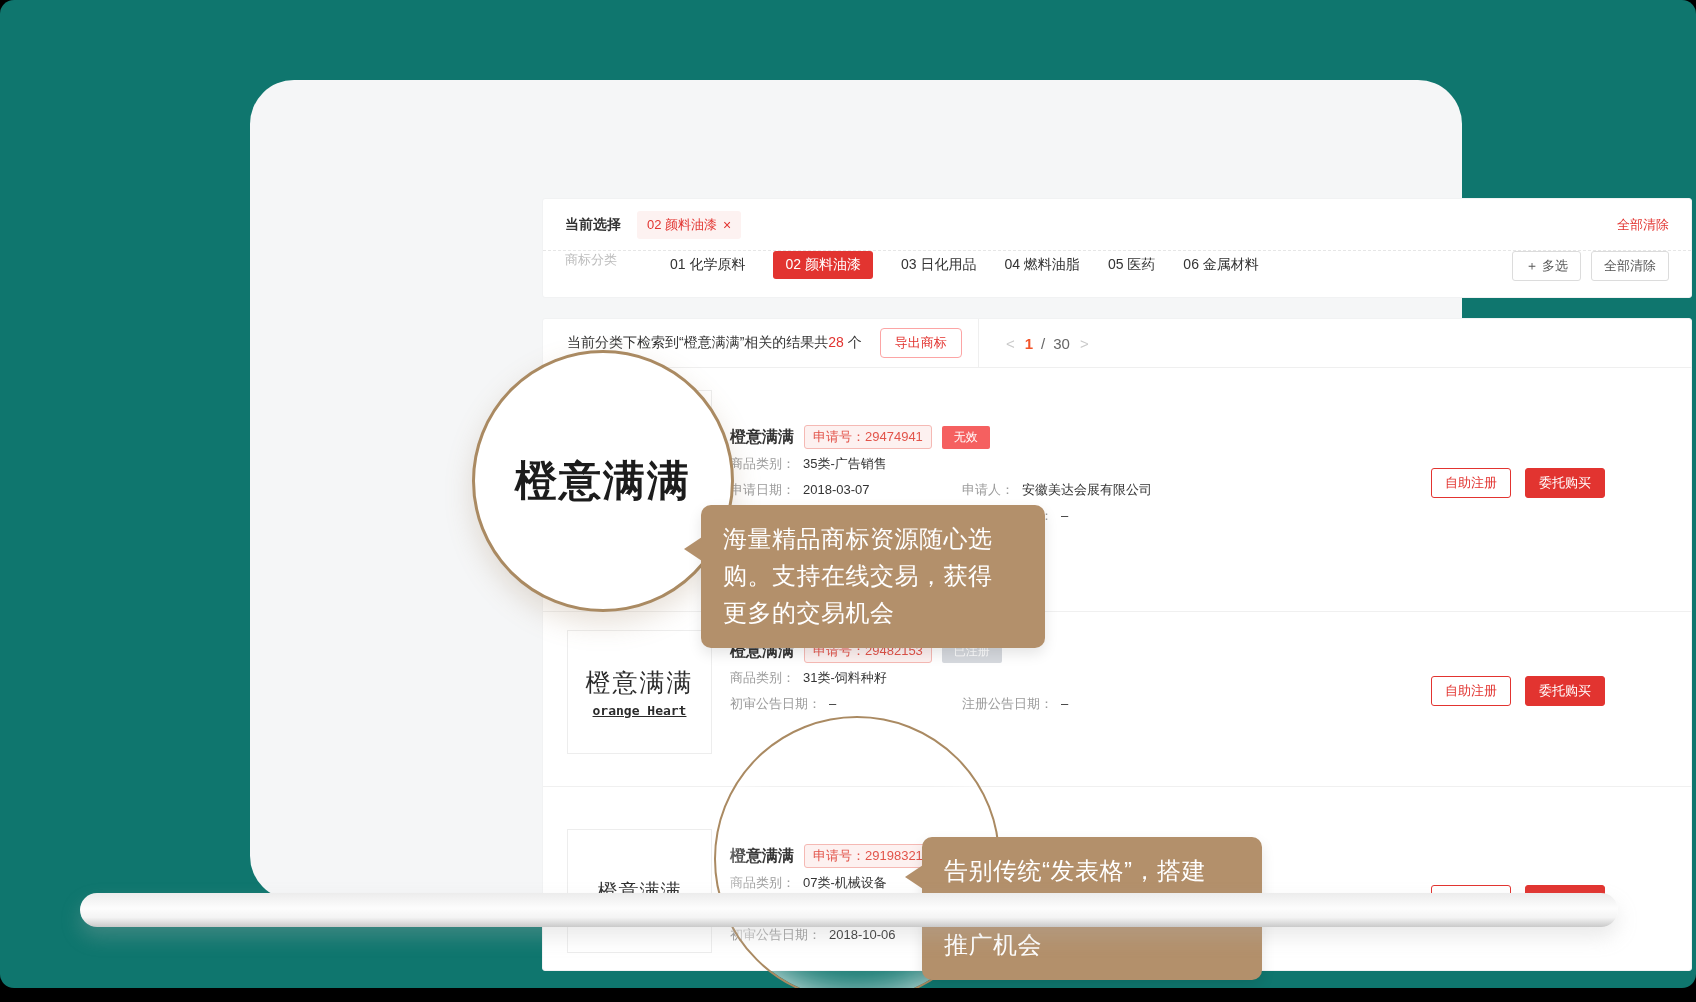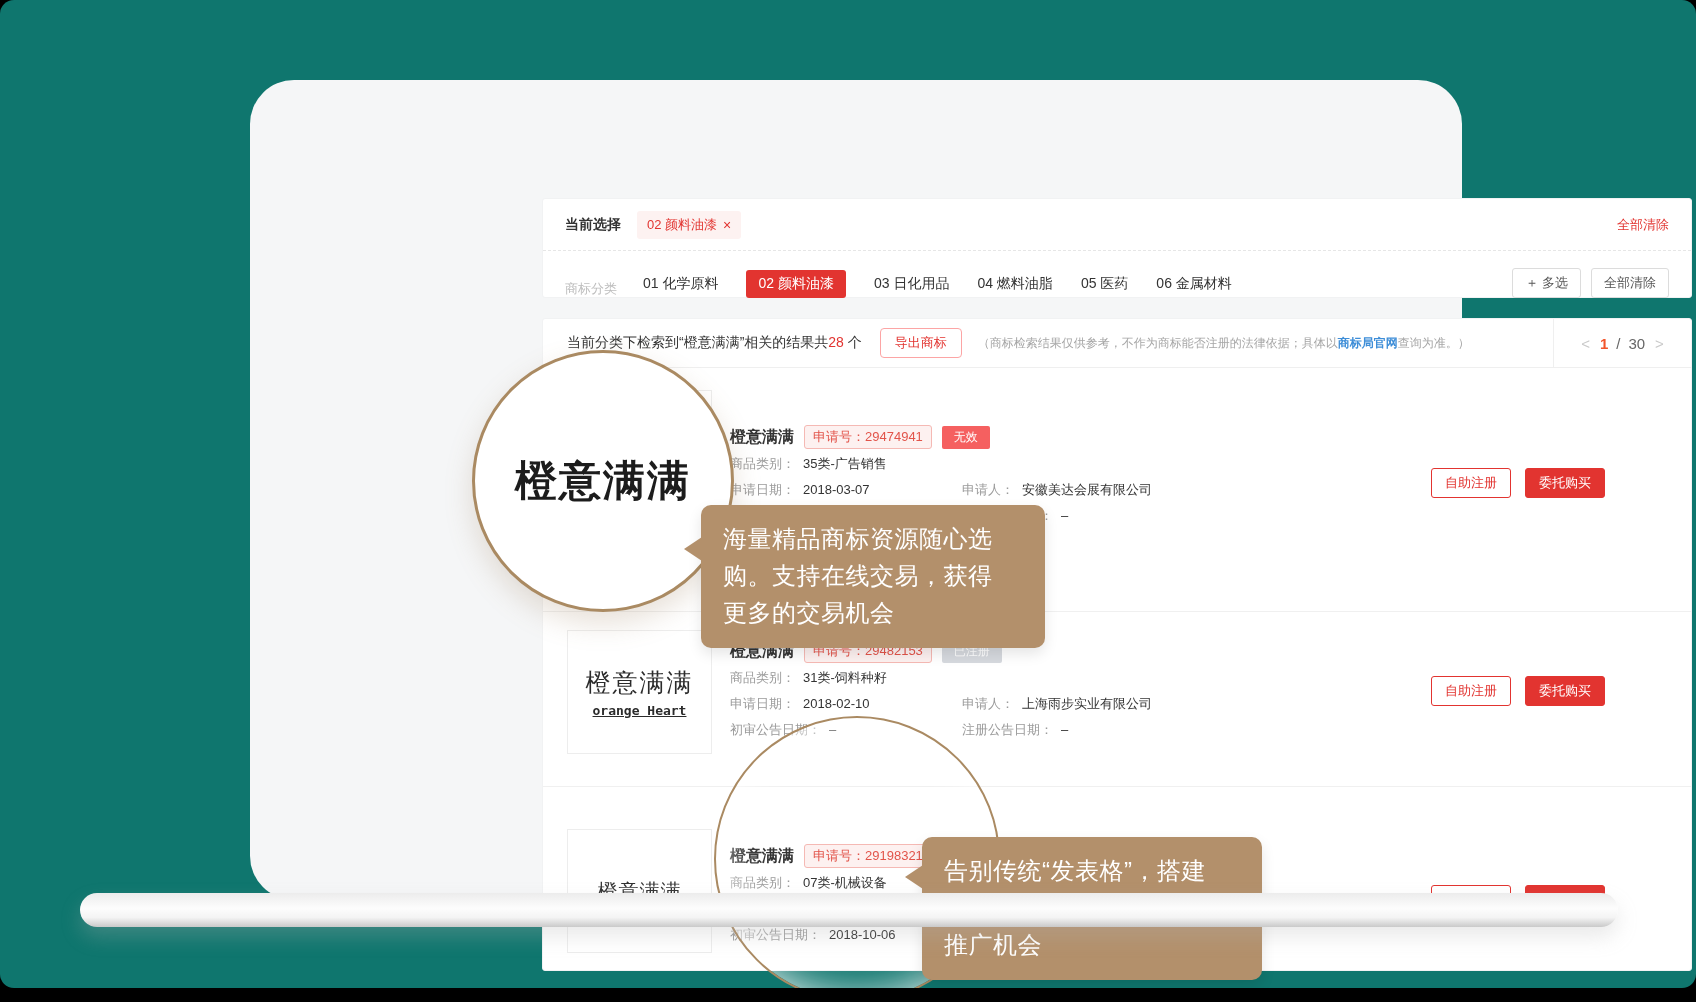--- a/index.html
+++ b/index.html
@@ -20,21 +20,21 @@
   .results-card{left:292px;top:238px;width:1150px;height:653px;overflow:hidden;}
 
   
   .filter-row-a{display:flex;align-items:center;height:51px;padding:0 22px;border-bottom:1px dashed #e6e6e6;}
   .current-label{font-size:14px;color:#333;font-weight:700;}
   .selected-chip{margin-left:16px;display:inline-flex;align-items:center;gap:6px;background:#fdf2f1;
                  color:var(--accent);font-size:13px;padding:5px 10px;border-radius:3px;cursor:pointer;}
   .selected-chip .x{font-size:14px;line-height:1;}
   .clear-all{margin-left:auto;color:var(--accent);font-size:13px;cursor:pointer;}
 
-  .filter-row-b{display:flex;align-items:flex-end;height:47px;padding:0 22px;font-size:14px;}
+  .filter-row-b{display:flex;align-items:flex-start;height:47px;padding:0 22px;font-size:14px;gap:27px;}
   .cat-label{color:#bdbdbd;font-size:13px;margin-right:26px;}
   .category-item{color:#333;margin-right:28px;cursor:pointer;padding:5px 0;}
   .category-item.active{background:var(--accent);color:#fff;padding:5px 12px;border-radius:3px;}
   .cat-buttons{margin-left:auto;display:flex;gap:10px;}
   .cat-btn{border:1px solid #dcdcdc;background:#fff;color:#555;font-size:13px;padding:5px 12px;border-radius:3px;cursor:pointer;
            font-family:inherit;}
 
   
   .results-header{display:flex;align-items:center;height:48px;border-bottom:1px solid #efefef;padding-left:24px;position:relative;}
   .summary{font-size:14px;color:#333;white-space:nowrap;}
@@ -138,23 +138,20 @@
         </span>
       </div>
     </section>
 
     <section class="card results-card">
       <div class="results-header">
         <span class="summary">
           <span>当前分类下检索到“橙意满满”相关的结果共</span><span class="count">28</span><span> 个</span>
         </span>
         <button class="export-btn">导出商标</button>
-        <span class="note">
-          <span>（商标检索结果仅供参考，不作为商标能否注册的法律依据；具体以</span><span class="link">商标局官网</span><span>查询为准。）</span>
-        </span>
         <span class="pagination">
           <span class="pg-arrow">&lt;</span>
           <span class="pg-current">1</span>
           <span>/</span>
           <span>30</span>
           <span class="pg-arrow">&gt;</span>
         </span>
       </div>
       <div id="rows">
           <div class="result-row row1">
@@ -192,24 +189,20 @@
             </div>
             <div class="details">
               <div class="title-line">
                 <span class="tm-name">橙意满满</span>
                 <span class="app-tag">申请号：29482153</span>
                 <span class="badge registered">已注册</span>
               </div>
               <div class="field-line">
                 <span class="cell"><span class="flabel">商品类别：</span><span class="fvalue">31类-饲料种籽</span></span>
                 <span class="cell"></span>
-              </div>
-              <div class="field-line">
-                <span class="cell"><span class="flabel">申请日期：</span><span class="fvalue">2018-02-10</span></span>
-                <span class="cell"><span class="flabel">申请人：</span><span class="fvalue">上海雨步实业有限公司</span></span>
               </div>
               <div class="field-line">
                 <span class="cell"><span class="flabel">初审公告日期：</span><span class="fvalue">–</span></span>
                 <span class="cell"><span class="flabel">注册公告日期：</span><span class="fvalue">–</span></span>
               </div>
             </div>
             <div class="actions">
               <button class="btn-outline">自助注册</button>
               <button class="btn-solid">委托购买</button>
             </div>

